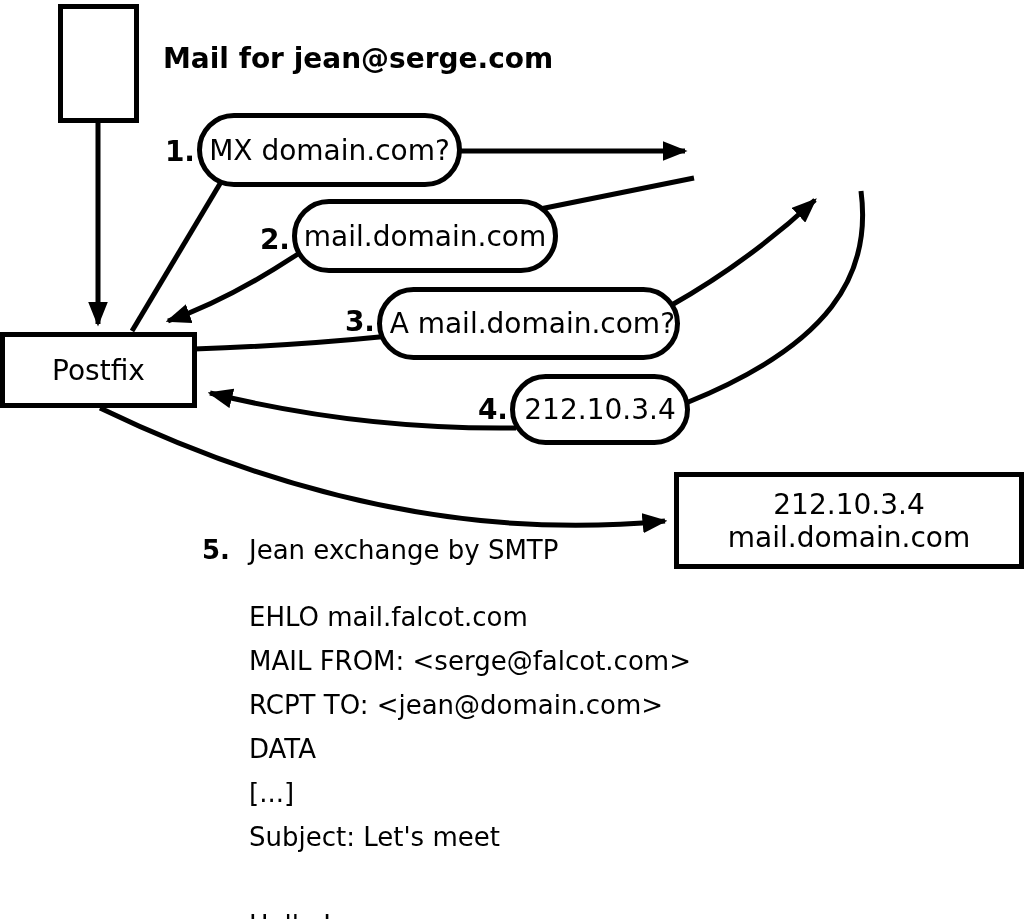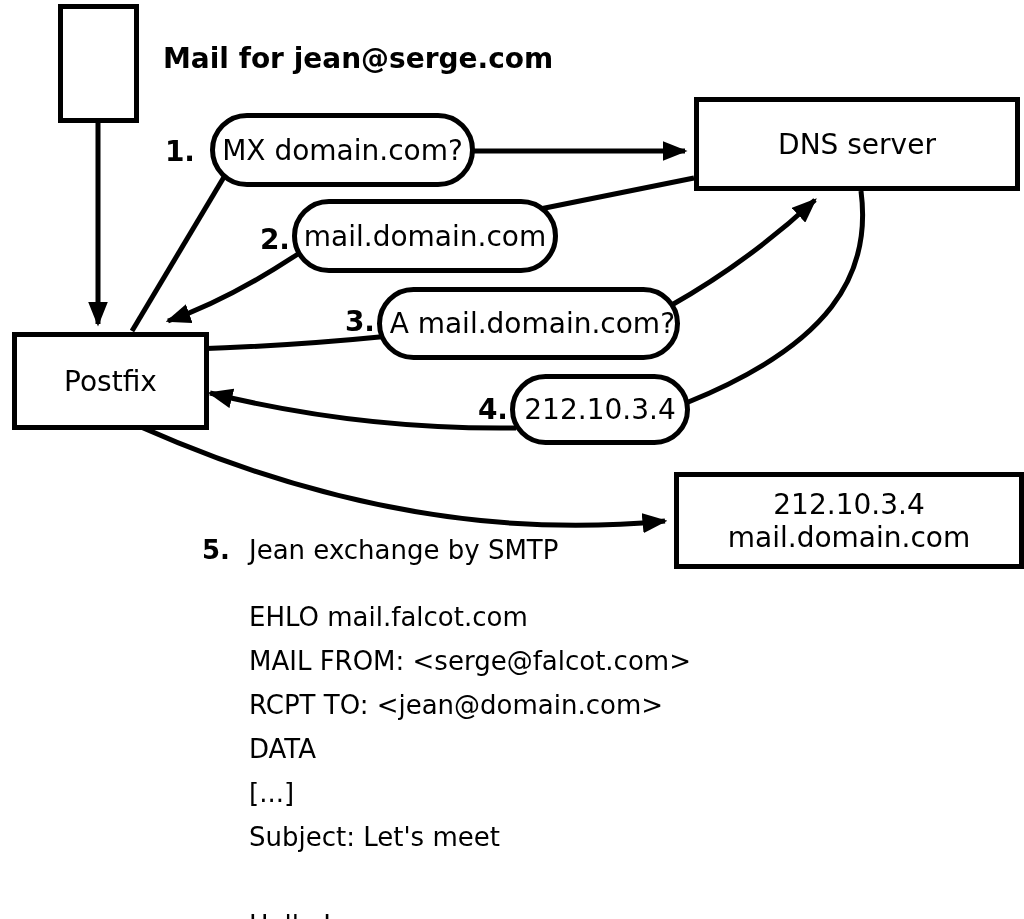--- a/index.html
+++ b/index.html
@@ -50,34 +50,31 @@
       <path d="M194 349 Q290 346 390 336"></path>
       <path d="M670 306 Q748 262 815 200" marker-end="url(#ah)"></path>
       <path d="M861 191 C872 275 830 345 686 403"></path>
       <path d="M516 428 Q360 430 210 393" marker-end="url(#ah)"></path>
       <path d="M100 408 Q390 548 665 521" marker-end="url(#ah)"></path>
     </g>
   </svg>
 
   <div class="node" style="left:58px;top:4px;width:81px;height:119px;"></div>
 
-  <div class="node" style="left:12px;top:332px;width:197px;height:98px;">
+  <div class="node" style="left:0px;top:332px;width:197px;height:76px;">
     <span>Postfix</span>
   </div>
 
-  <div class="node" style="left:694px;top:97px;width:326px;height:94px;">
-    <span>DNS server</span>
-  </div>
 
   <div class="node" style="left:674px;top:472px;width:350px;height:97px;">
     <span class="multiline">212.10.3.4
 mail.domain.com</span>
   </div>
 
-  <div class="node pill" style="left:210px;top:113px;width:265px;height:74px;">
+  <div class="node pill" style="left:197px;top:113px;width:265px;height:74px;">
     <span>MX domain.com?</span>
   </div>
 
   <div class="node pill" style="left:292px;top:199px;width:266px;height:74px;">
     <span>mail.domain.com</span>
   </div>
 
   <div class="node pill" style="left:377px;top:287px;width:303px;height:73px;justify-content:flex-end;">
     <span>A mail.domain.com?</span>
   </div>

